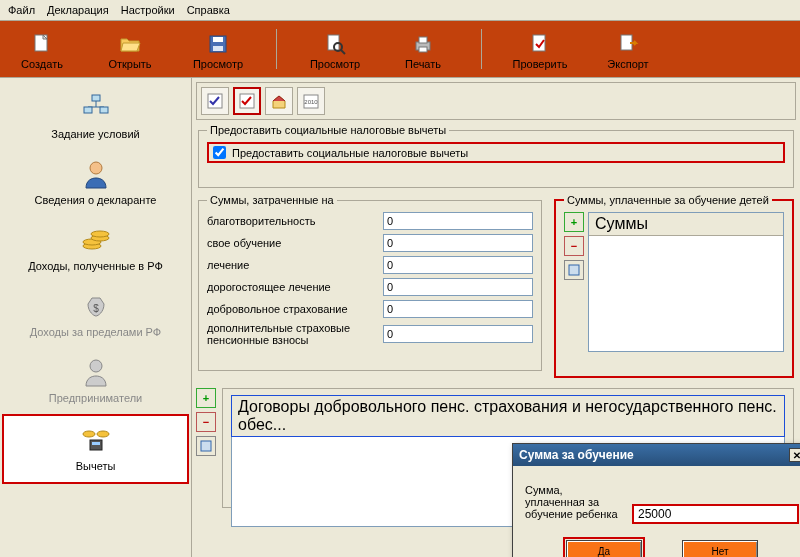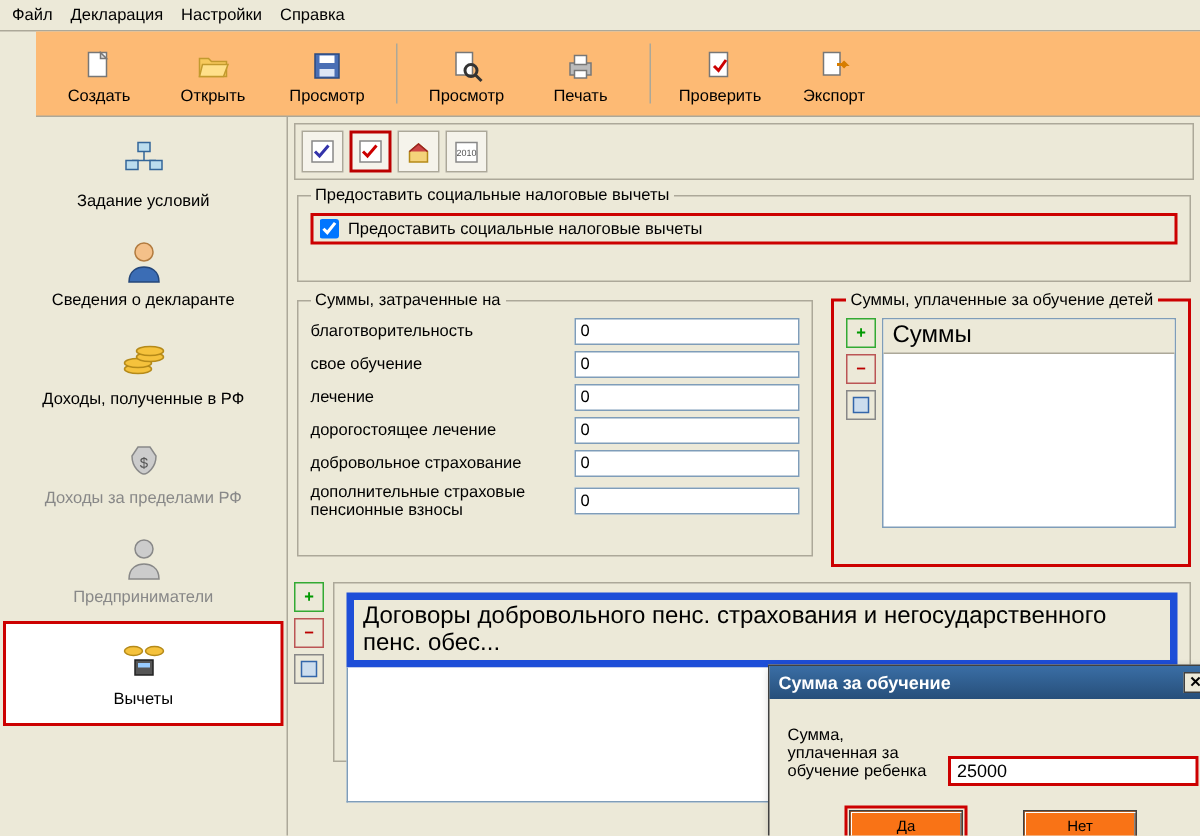--- a/index.html
+++ b/index.html
@@ -14,25 +14,24 @@
     position: relative;
   }
   .menubar {
     display: flex; gap: 12px;
     padding: 4px 8px;
     background: #ece9d8;
     border-bottom: 1px solid #aca899;
   }
   .menubar span { cursor: default; }
   .toolbar {
-    display: flex; gap: 4px;
+    display: flex; gap: 16px;
     padding: 4px 6px;
-    background: #fdba74;
+    background: #c2410c;
     border-bottom: 1px solid #aca899;
-    margin-left: 24px;
   }
   .tbtn {
     display: flex; flex-direction: column; align-items: center; justify-content: flex-end;
     width: 72px; height: 48px;
     border: 1px solid transparent;
     padding: 2px 0;
     cursor: pointer;
   }
   .tbtn .ticon { width: 24px; height: 24px; }
   .tbtn .tlabel { margin-top: 2px; font-size: 11px; }
@@ -380,21 +379,21 @@
       <div class="vbtns2">
         <div class="vbtn plus">+</div>
         <div class="vbtn minus">−</div>
         <div class="vbtn">
           <svg width="12" height="12" viewBox="0 0 12 12">
               <rect x="1" y="1" width="10" height="10" fill="#cde" stroke="#36a"></rect>
             </svg>
         </div>
       </div>
       <fieldset class="group" style="height:120px">
-        <div class="listhead" style="border:5px solid #1d4ed8">Договоры добровольного пенс. страхования и негосударственного пенс. обес...</div>
+        <div class="listhead" style="border:1px solid #1d4ed8">Договоры добровольного пенс. страхования и негосударственного пенс. обес...</div>
         <div style="height:90px;background:#fff;border:1px solid #7f9db9;border-top:none"></div>
       </fieldset>
     </div>
 
     <div class="dialog">
       <div class="dlg-title">
         <span>Сумма за обучение</span>
         <div class="dlg-close">✕</div>
       </div>
       <div class="dlg-body">

